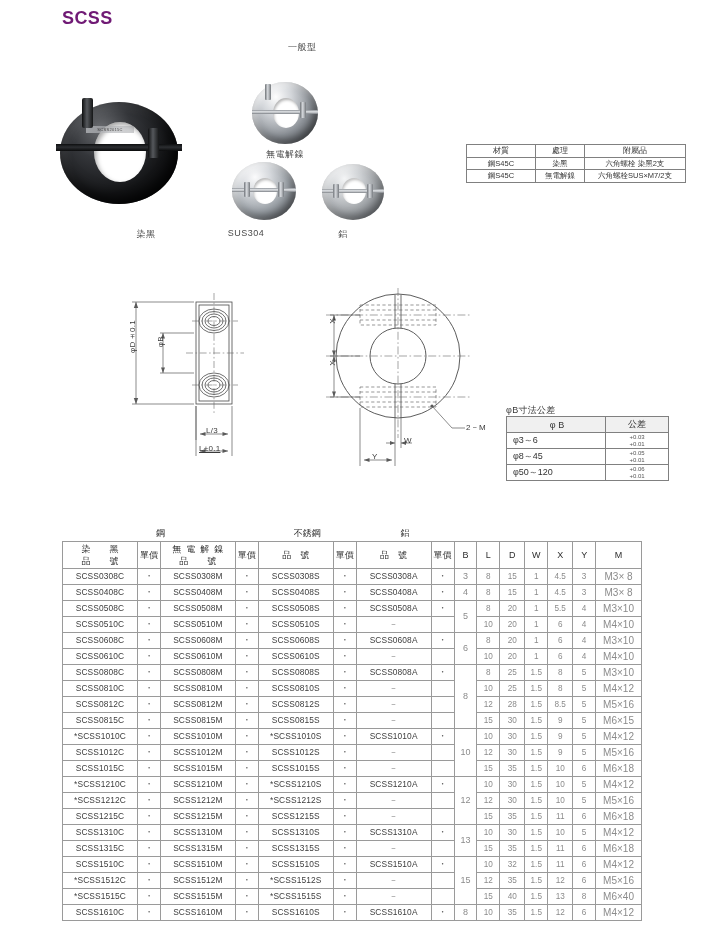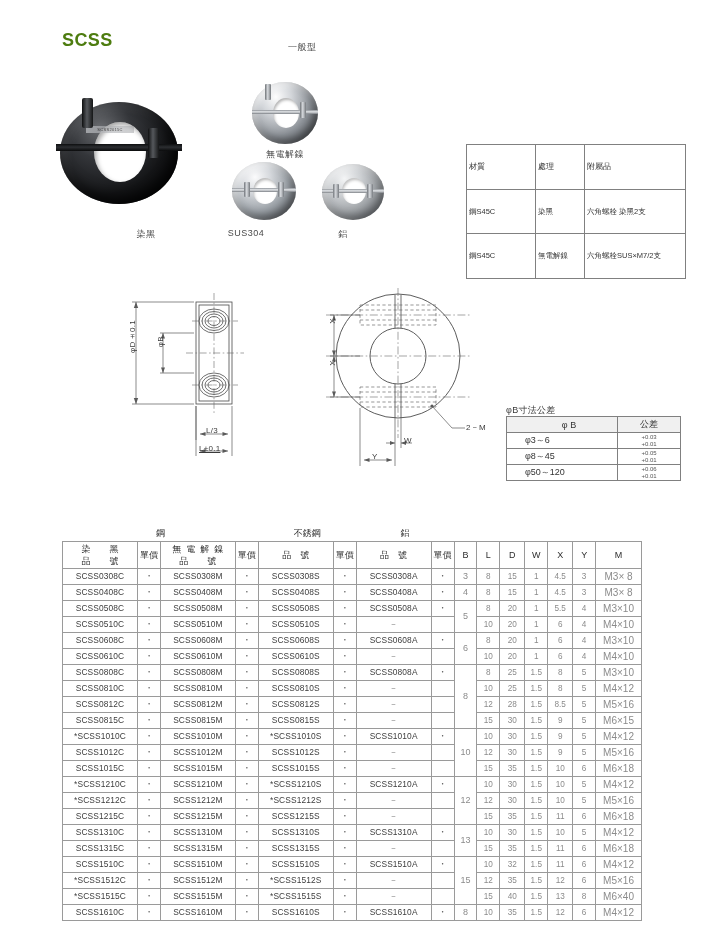--- a/index.html
+++ b/index.html
@@ -9,22 +9,22 @@
     background:#ffffff;
     font-family:"Liberation Sans","DejaVu Sans",sans-serif;
     color:#231f20;
     position:relative;
     overflow:hidden;
     -webkit-font-smoothing:antialiased;
   }
   
   .hdr{position:absolute;left:0;top:0;width:705px;height:70px;}
   .brand{
-    position:absolute;left:62px;top:30px;
-    font-size:18px;font-weight:bold;color:#4d7c0f;letter-spacing:.4px;
+    position:absolute;left:62px;top:8px;
+    font-size:18px;font-weight:bold;color:#701a75;letter-spacing:.4px;
   }
   .title{
     position:absolute;left:288px;top:18px;
     font-size:17px;color:#3b3b3b;letter-spacing:1px;
   }
   .subtitle{
     position:absolute;left:288px;top:41px;
     font-size:9px;color:#4a4a4a;letter-spacing:.5px;
   }
   
@@ -129,22 +129,22 @@
   #collar-al .bolt.b2{left:45px;top:22px;}
 
   
   .mat-table{
     position:absolute;left:466px;top:144px;
     border-collapse:collapse;
     font-size:7.5px;color:#333;
   }
   .mat-table th,.mat-table td{
     border:1px solid #808080;
-    padding:17px 2px;
-    text-align:left;
+    padding:1px 2px;
+    text-align:center;
     white-space:nowrap;
     line-height:1.25;
   }
   .mat-table th{font-weight:normal;font-size:8px;}
   .mat-table .c-mat{width:64px;}
   .mat-table .c-trt{width:44px;}
   .mat-table .c-acc{width:96px;}
 
   
   .drawings{position:absolute;left:0;top:288px;width:500px;height:205px;}
@@ -157,21 +157,21 @@
     font-size:9px;color:#3a3a3a;letter-spacing:.3px;
   }
   .tol-table{
     position:absolute;left:506px;top:416px;
     border-collapse:collapse;font-size:9px;color:#333;
   }
   .tol-table th,.tol-table td{
     border:1px solid #808080;padding:1px 4px;text-align:center;white-space:nowrap;
   }
   .tol-table th{font-weight:normal;background:#f0f0f0;}
-  .tol-table .c-phib{width:88px;text-align:left;padding-left:18px;}
+  .tol-table .c-phib{width:88px;text-align:left;padding-left:6px;}
   .tol-table .c-tol{width:54px;}
   .tolval{display:flex;flex-direction:column;line-height:1.05;font-size:6px;color:#555;}
 
   
   .parts{
     position:absolute;left:62px;top:526px;
     width:580px;
     border-collapse:collapse;
     font-size:8.4px;color:#3d3d3d;
     table-layout:fixed;

